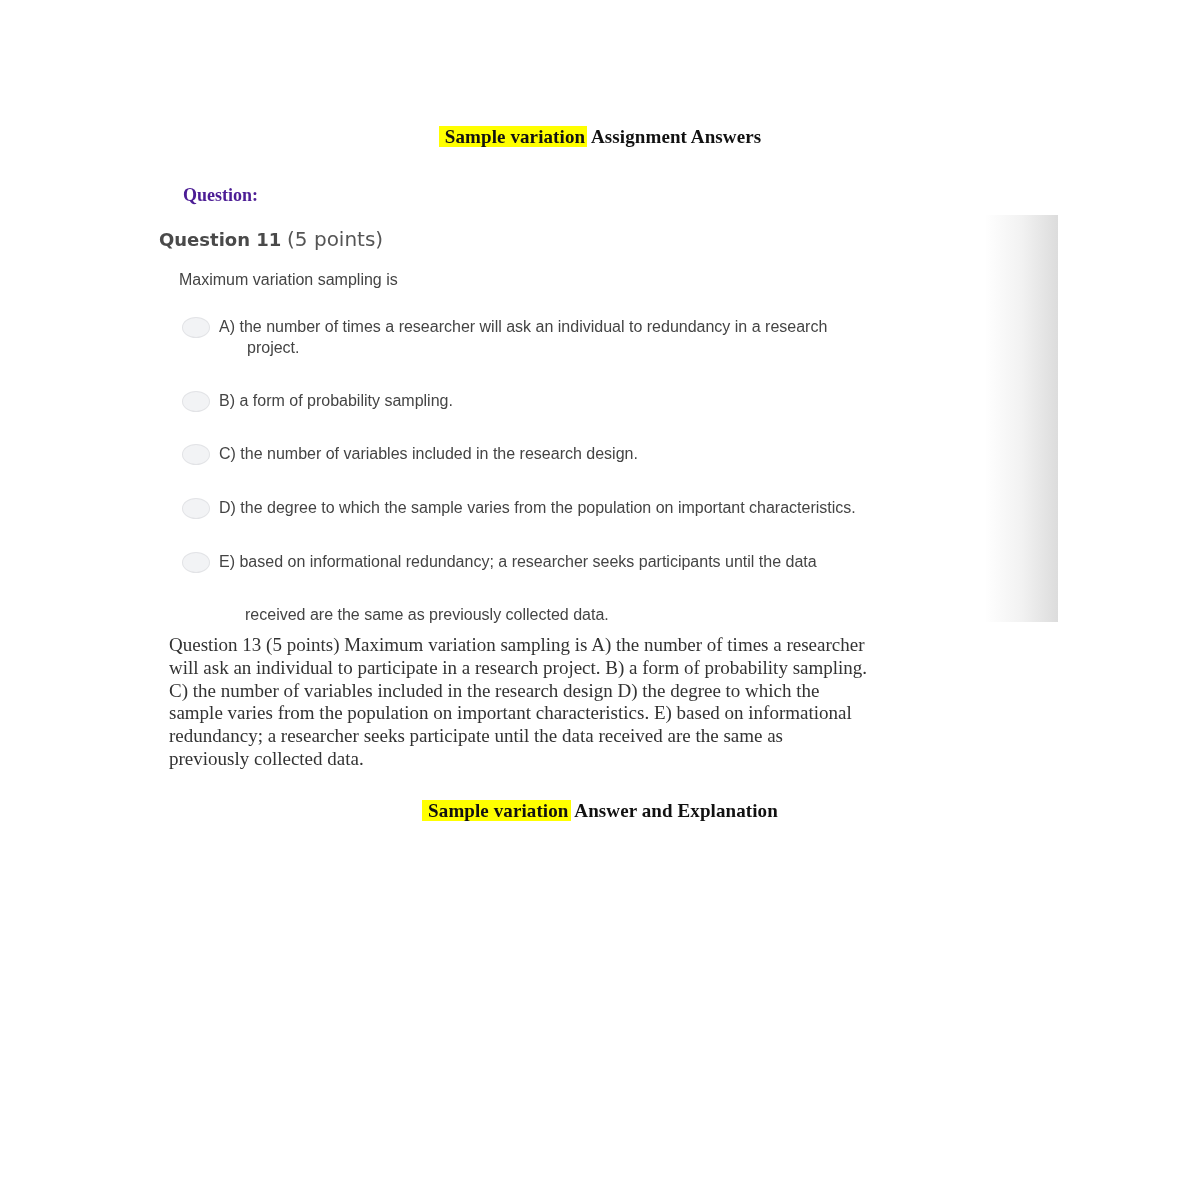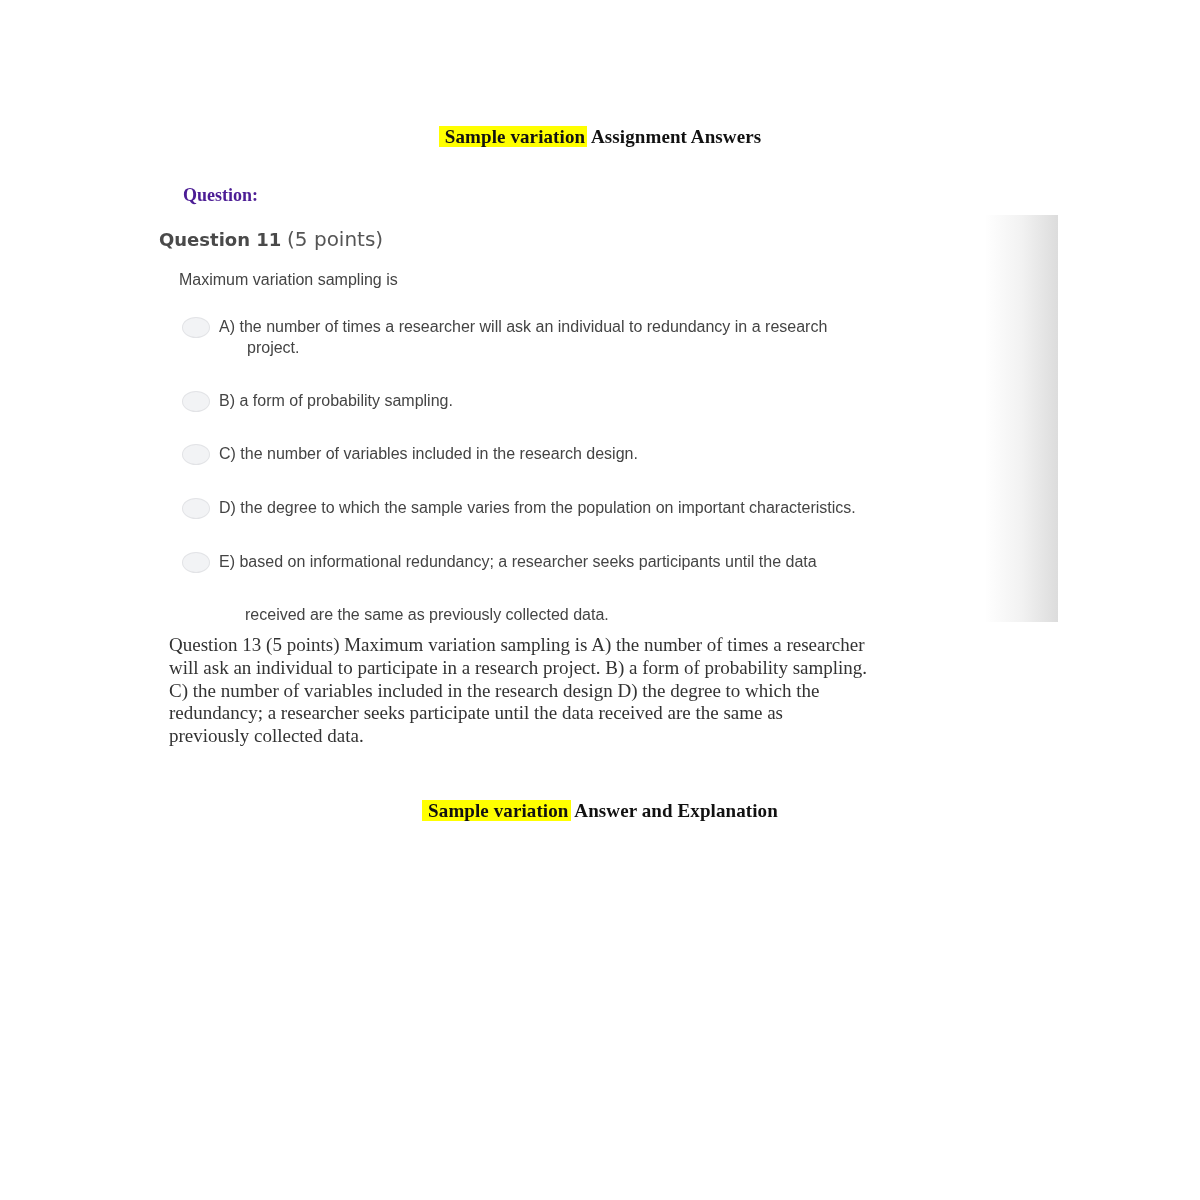--- a/index.html
+++ b/index.html
@@ -98,20 +98,21 @@
         <span class="cont" style="padding-left:26px;margin-top:32px;">received are the same as previously collected data.</span>
       </span>
     </div>
   </div>
 </div>
 
 <div class="para">
   <div>Question 13 (5 points) Maximum variation sampling is A) the number of times a researcher</div>
   <div>will ask an individual to participate in a research project. B) a form of probability sampling.</div>
   <div>C) the number of variables included in the research design D) the degree to which the</div>
+  <div>sample varies from the population on important characteristics. E) based on informational</div>
   <div>redundancy; a researcher seeks participate until the data received are the same as</div>
   <div>previously collected data.</div>
 </div>
 
 <div class="doc-title" id="title2">
   <span class="hl">Sample variation</span>
   <span>Answer and Explanation</span>
 </div>
 
 </body></html>

